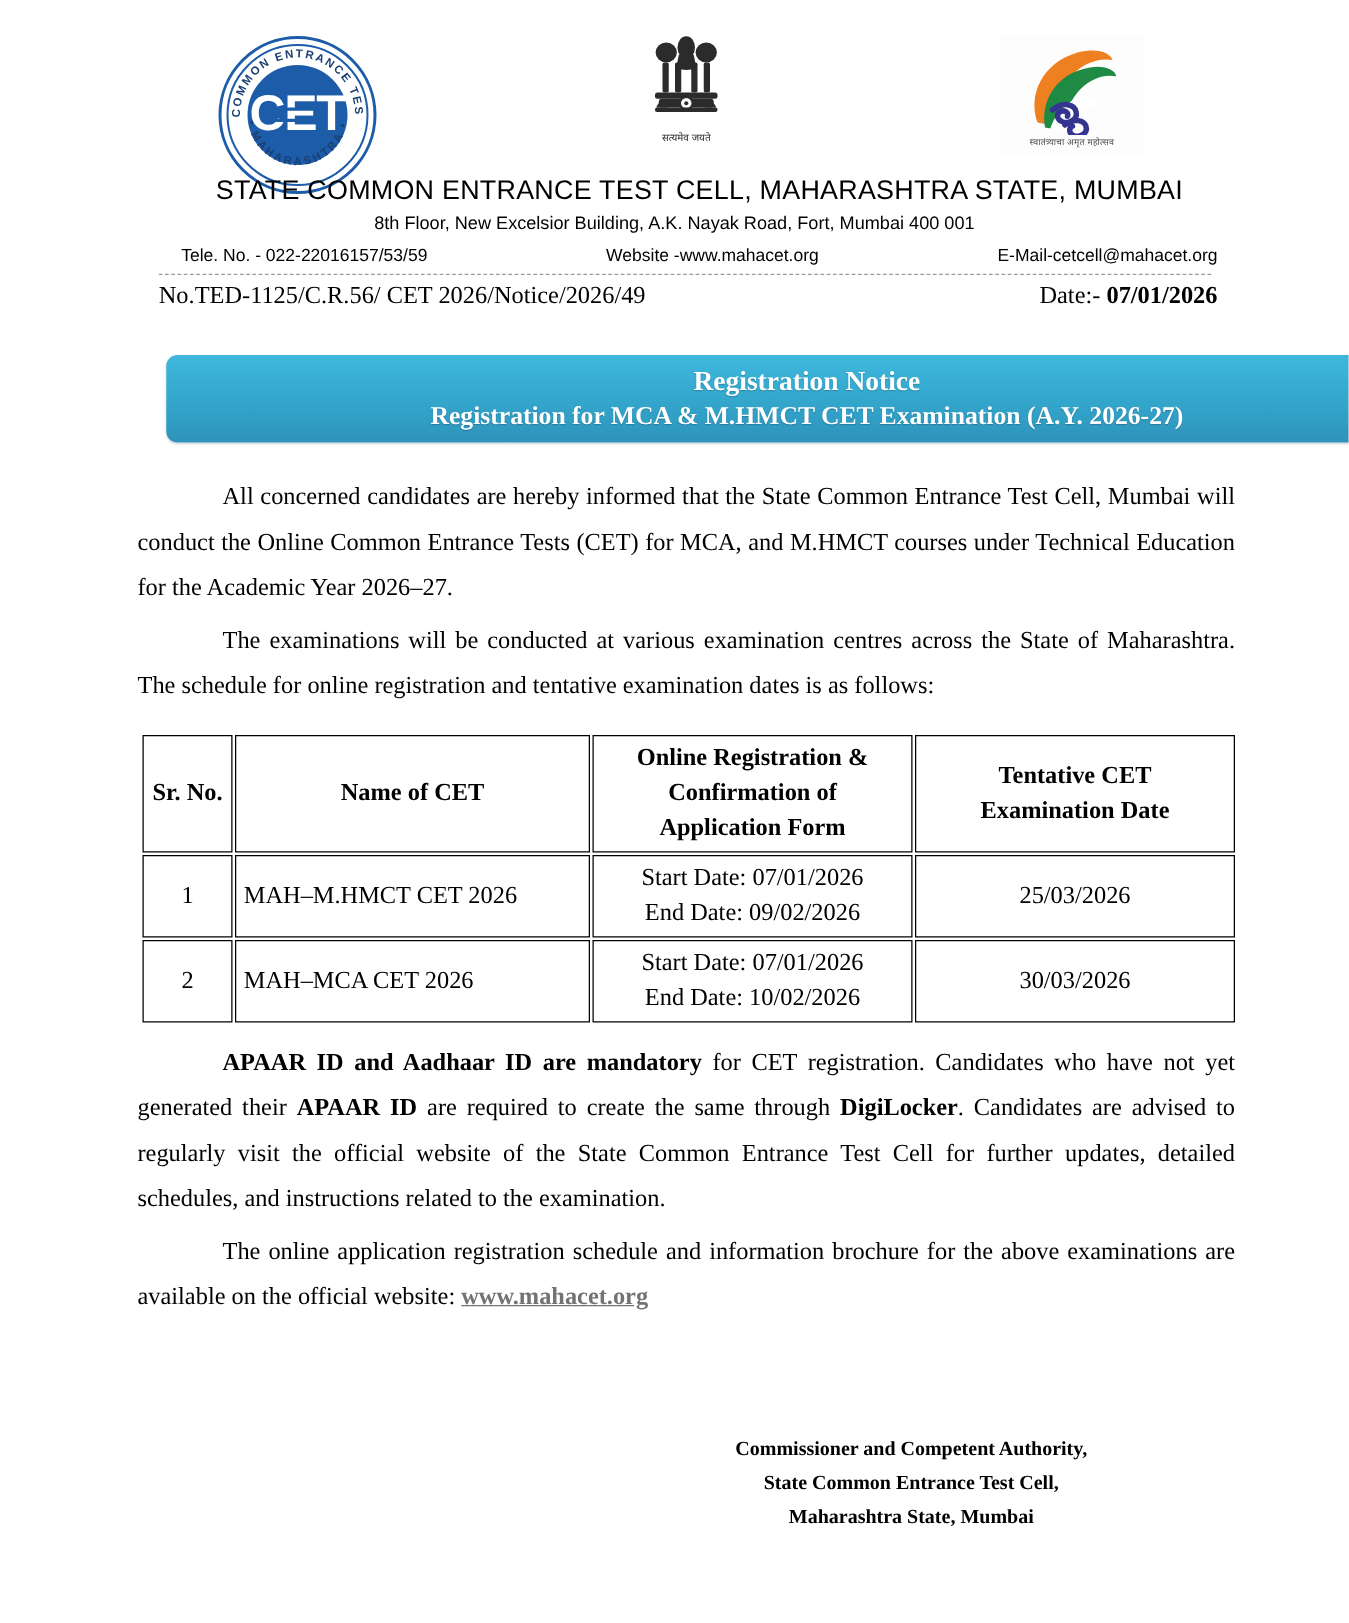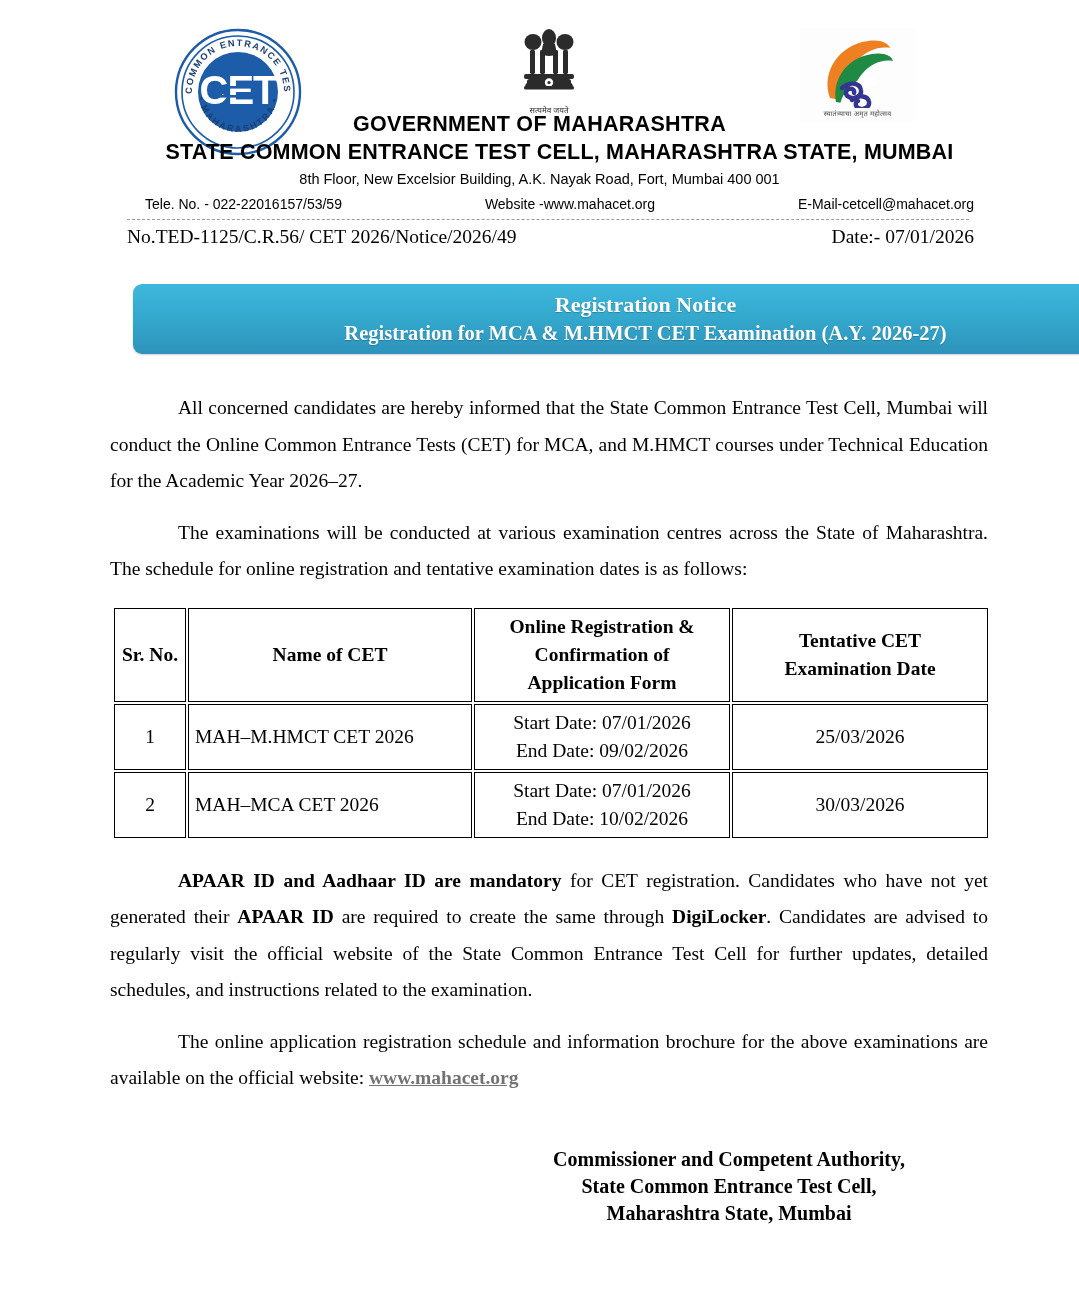--- a/index.html
+++ b/index.html
@@ -57,21 +57,21 @@
     font-weight: bold;
     font-size: 21.5px;
     letter-spacing: 0.3px;
   }
   .gov-line2 {
     position: absolute;
     left: 0; right: 0;
     top: 140px;
     text-align: center;
     font-family: "Liberation Sans", "DejaVu Sans", sans-serif;
-    font-weight: bold;
+    font-weight: normal;
     font-size: 21.5px;
     letter-spacing: 0.2px;
     padding-left: 40px;
   }
   .addr-line {
     position: absolute;
     left: 0; right: 0;
     top: 171px;
     text-align: center;
     font-family: "Liberation Sans", "DejaVu Sans", sans-serif;
@@ -102,21 +102,21 @@
     position: absolute;
     left: 127px;
     right: 105px;
     top: 226px;
     display: flex;
     justify-content: space-between;
     font-size: 19.5px;
   }
   .ref-no { white-space: nowrap; }
   .ref-date { white-space: nowrap; }
-  .ref-date b { font-weight: normal; text-align: center; }
+  .ref-date b { font-weight: bold; text-align: center; }
 
   
   .banner {
     position: absolute;
     left: 133px;
     top: 284px;
     width: 1025px;
     height: 70px;
     border-radius: 9px;
     background: linear-gradient(180deg, #3fb7dd 0%, #34a8cd 48%, #2e93bb 100%);
@@ -142,21 +142,21 @@
   }
 
   
   .body-zone {
     position: absolute;
     left: 110px;
     top: 375px;
     width: 878px;
   }
   p.para {
-    margin: 15px 0 0 0;
+    margin: 5px 0 0 0;
     font-size: 19.5px;
     line-height: 36.5px;
     text-align: justify;
     text-indent: 68px;
     hyphens: none;
   }
   p.lastline { text-align: left; }
   .gap-a { height: 8px; }
 
   
@@ -207,21 +207,21 @@
     text-align: center;
   }
   .sd {
     font-family: "Liberation Sans", "DejaVu Sans", sans-serif;
     font-weight: bold;
     font-size: 20px;
     line-height: 28px;
   }
   .sign-line {
     font-weight: bold;
-    font-size: 20px;
+    font-size: 16px;
     line-height: 27px;
   }
 
   
   .cet-svg { display: block; }
   .emblem-svg { display: block; }
   .amrit-svg { display: block; }
   .amrit-cap {
     font-family: "Liberation Sans", "DejaVu Sans", sans-serif;
     font-size: 7px;
@@ -296,21 +296,20 @@
       <svg class="amrit-svg" viewBox="0 0 115 80" width="115" height="80" aria-hidden="true">
         <path d="M30 70 C 22 48, 34 22, 62 14 C 78 10, 88 14, 90 20 C 80 18, 66 22, 56 34 C 46 46, 42 60, 40 72 Z" fill="#ef8021"></path>
         <path d="M36 74 C 32 52, 46 30, 72 26 C 84 24, 92 28, 93 33 C 82 31, 70 36, 62 46 C 54 56, 50 66, 48 76 Z" fill="#1f8a43"></path>
         <path d="M40 76 C 44 62, 54 52, 66 50 C 74 49, 78 53, 76 58 C 72 56, 66 58, 61 64 C 57 68, 55 72, 54 76 Z" fill="#ffffff"></path>
         <path d="M42 60 c8 -7 18 -5 19 2 c1 6 -7 10 -12 7 c-4 -2 -4 -7 0 -8 c3 -1 6 1 5 4" fill="none" stroke="#34358f" stroke-width="4.4" stroke-linecap="round"></path>
         <path d="M52 72 c7 -6 16 -4 17 2 c1 5 -6 9 -11 6 c-3 -2 -3 -6 0 -7" fill="none" stroke="#34358f" stroke-width="4.4" stroke-linecap="round"></path>
       </svg>
       <div class="amrit-cap">स्वातंत्र्याचा अमृत महोत्सव</div>
     </div>
 
-    <div class="gov-line1">GOVERNMENT OF MAHARASHTRA</div>
     <div class="gov-line2">STATE COMMON ENTRANCE TEST CELL, MAHARASHTRA STATE, MUMBAI</div>
     <div class="addr-line">8th Floor, New Excelsior Building, A.K. Nayak Road, Fort, Mumbai 400 001</div>
 
     <div class="contact-row">
       <span>Tele. No. - 022-22016157/53/59</span>
       <span>Website -www.mahacet.org</span>
       <span>E-Mail-cetcell@mahacet.org</span>
     </div>
     <div class="sep-dashed"></div>
   </div>

